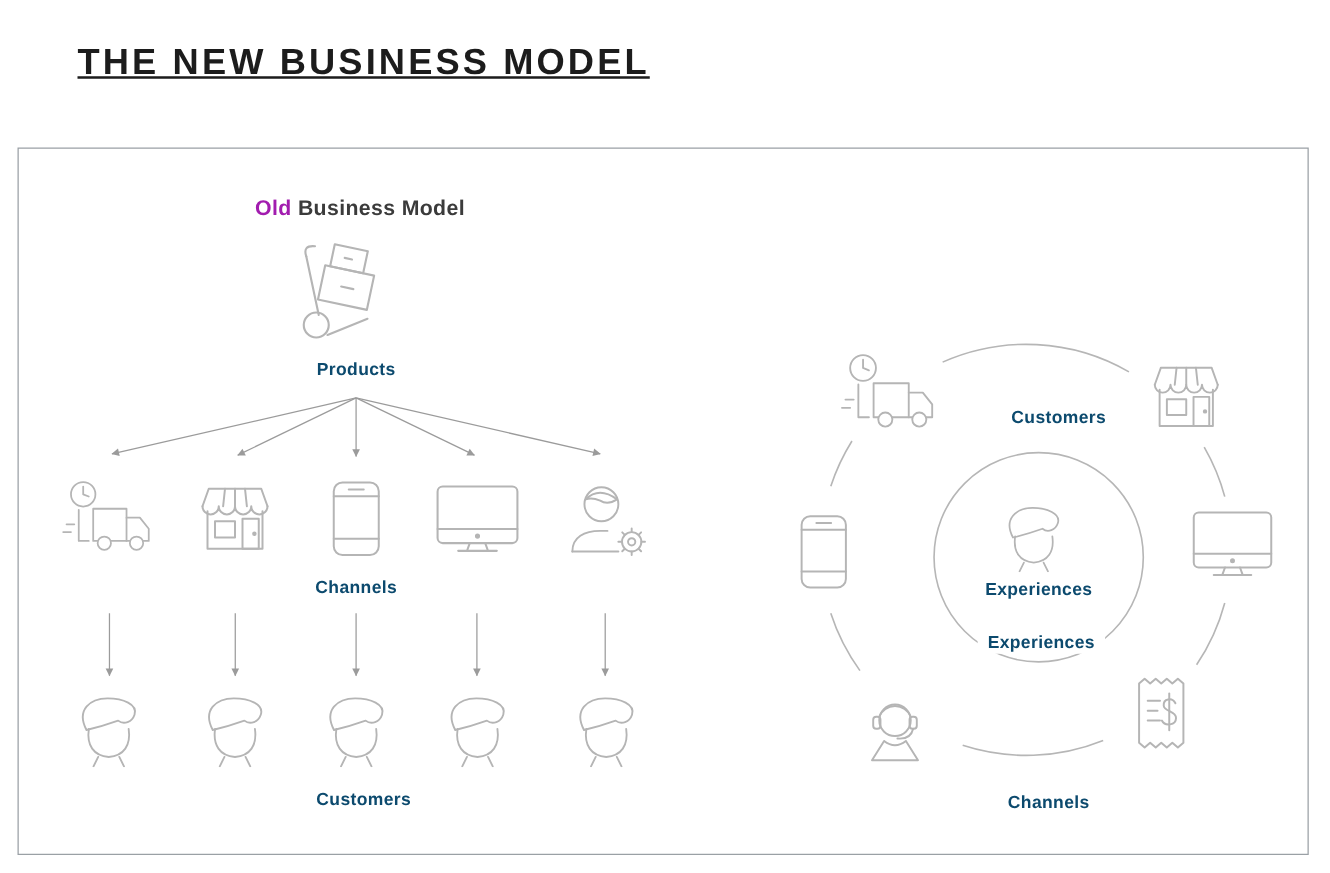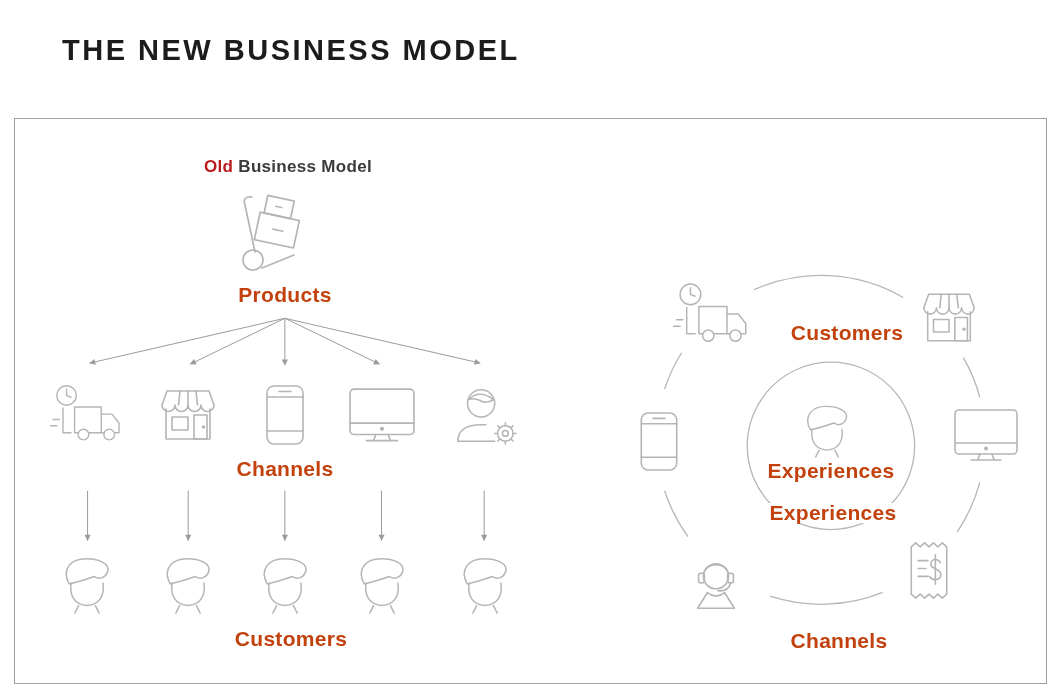--- a/index.html
+++ b/index.html
@@ -1,22 +1,22 @@
 <!DOCTYPE html>
 <html><head>
 <meta charset="utf-8">
 <style>
   html,body{margin:0;padding:0;background:#fff;}
   body{width:1064px;height:698px;position:relative;font-family:"Liberation Sans",sans-serif;overflow:hidden;}
-  .title{position:absolute;left:62px;top:34px;margin:0;font-size:29px;font-weight:700;letter-spacing:2.5px;color:#1c1c1c;white-space:nowrap;}
+  .title{position:absolute;left:62px;top:34px;margin:0;font-size:29px;font-weight:700;letter-spacing:2.5px;color:#1c1c1c;white-space:nowrap;text-decoration:underline;}
   .panel{position:absolute;left:14px;top:118px;width:1033px;height:566px;border:1.5px solid #9aa0a5;background:#fff;box-sizing:border-box;}
   .overlay{position:absolute;left:0;top:0;width:100%;height:100%;}
   .heading{position:absolute;transform:translateX(-50%);white-space:nowrap;font-size:17px;font-weight:700;letter-spacing:.3px;color:#3b3b3b;}
-  .heading .muted{color:#b91c1c;font-weight:700;}
-  .label{position:absolute;transform:translateX(-50%);white-space:nowrap;font-size:21px;font-weight:700;letter-spacing:.3px;color:#c2410c;line-height:20px;}
+  .heading .muted{color:#a21caf;font-weight:700;}
+  .label{position:absolute;transform:translateX(-50%);white-space:nowrap;font-size:14px;font-weight:700;letter-spacing:.3px;color:#0c4a6e;line-height:20px;}
   .label.masked{background:#fff;padding:0 8px;}
   .icon{position:absolute;}
   .icon svg{display:block;width:100%;height:100%;}
 </style>
 </head>
 <body>
 
 <svg width="0" height="0" style="position:absolute" aria-hidden="true">
   <defs>
     <g id="stk" fill="none" stroke="#b5b5b5" stroke-width="1.6" stroke-linecap="round" stroke-linejoin="round"></g>

